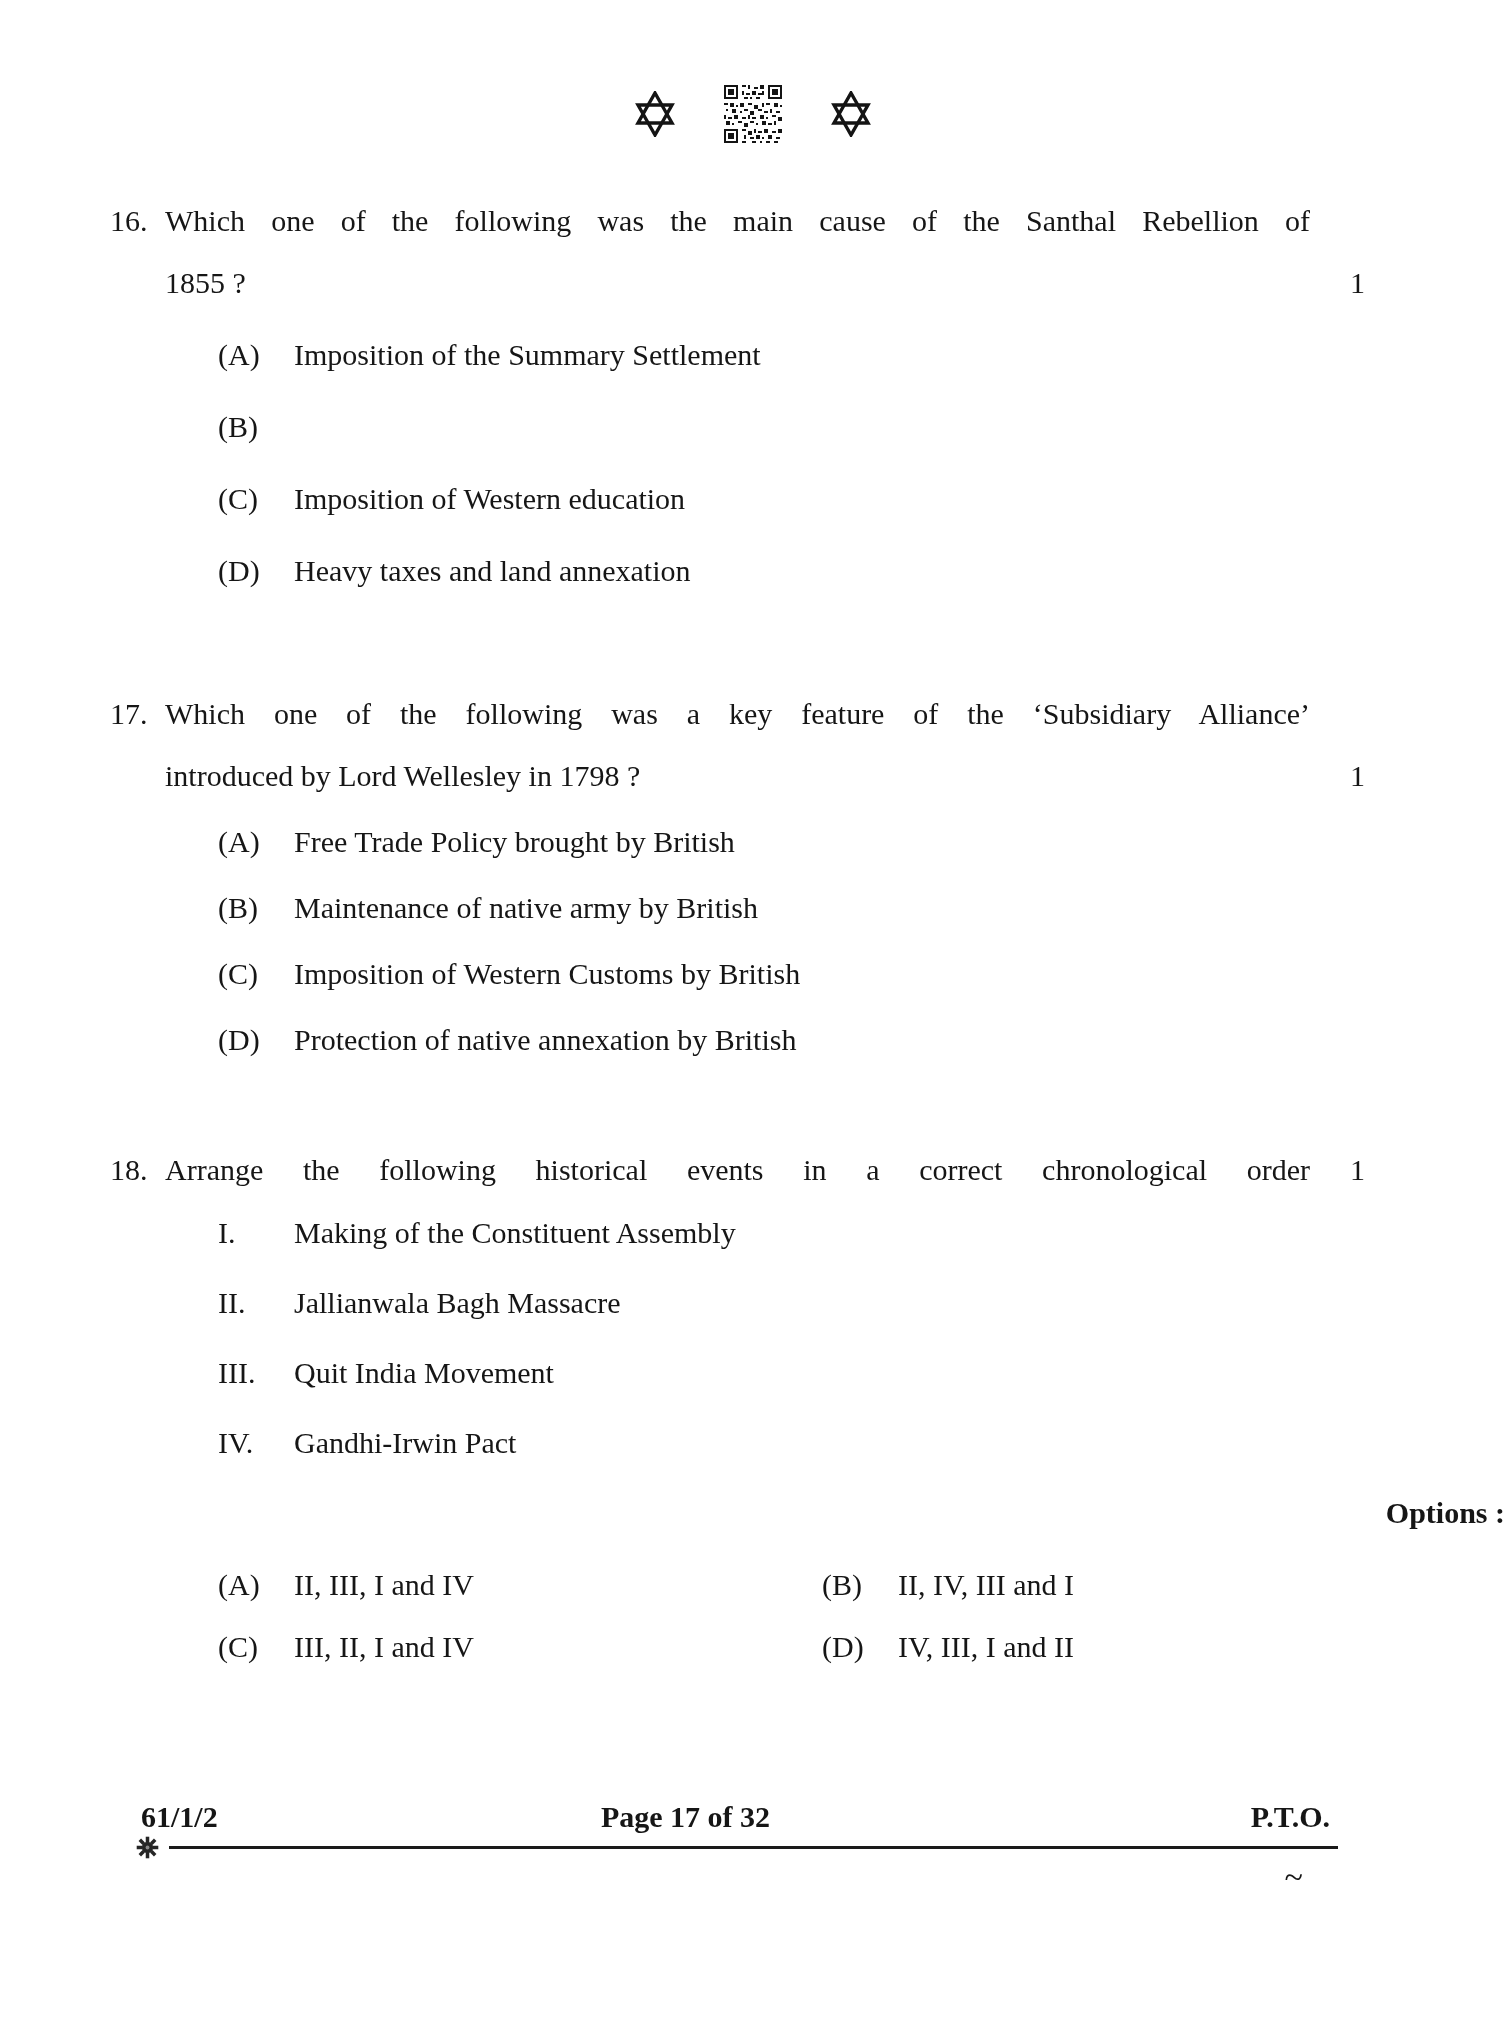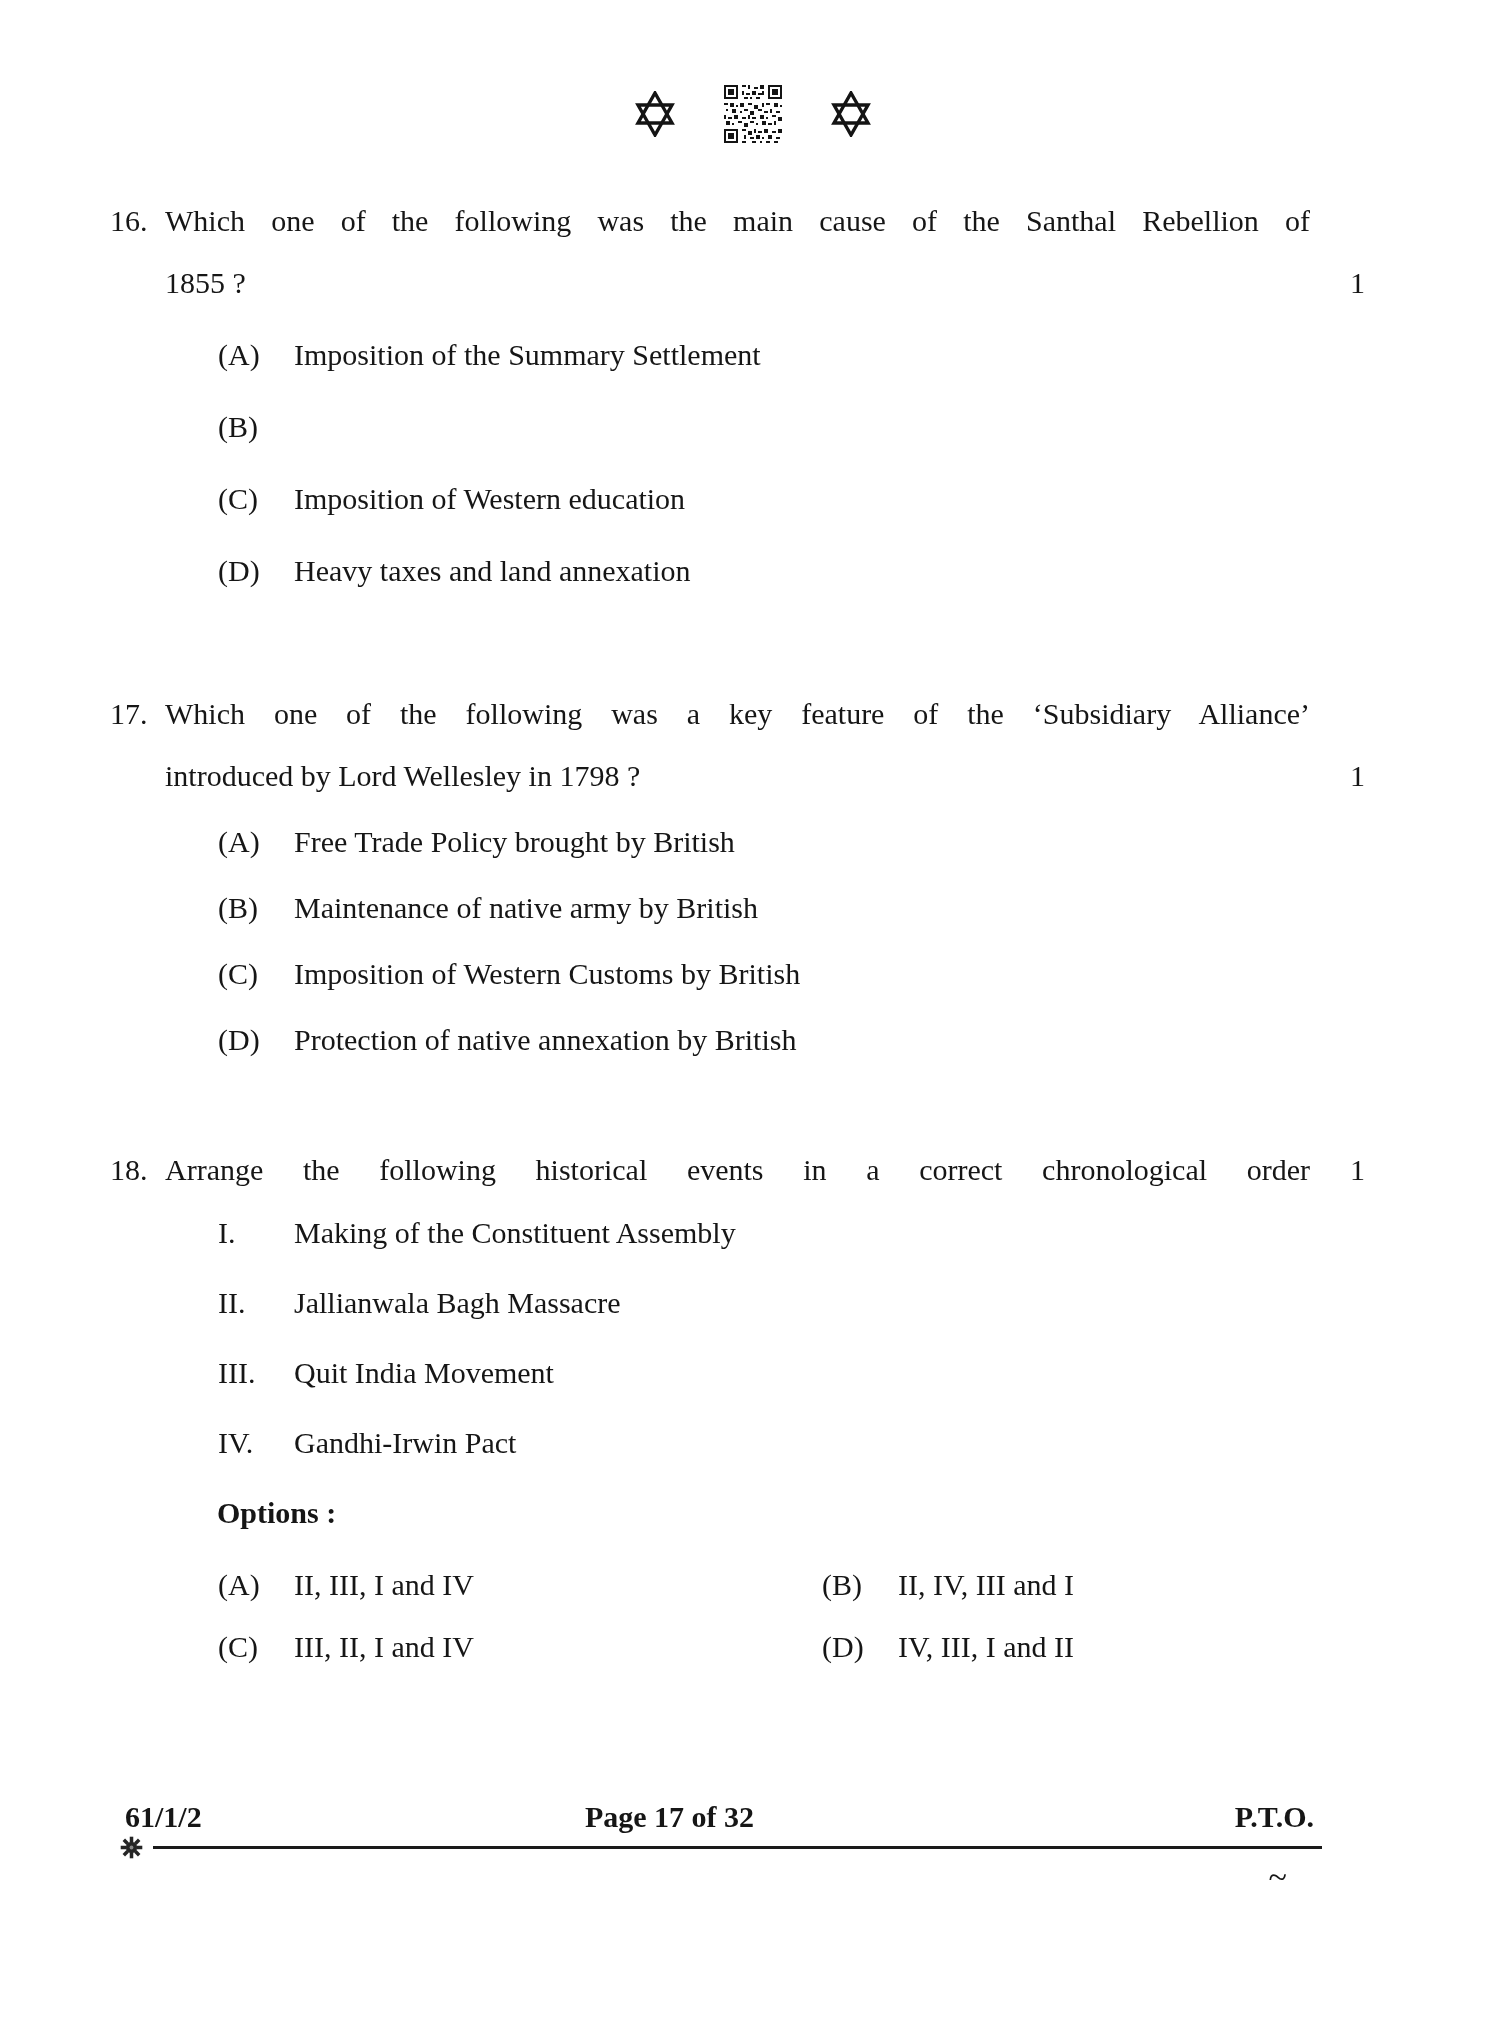--- a/index.html
+++ b/index.html
@@ -19,31 +19,31 @@
   .qhead{position:relative;}
   .qnum{position:absolute;left:110px;top:0;}
   .qbody{margin-left:165px;width:1145px;}
   .l1{text-align:justify;text-align-last:justify;}
   .l2{margin-top:28px;}
   .marks{position:absolute;right:140px;bottom:0;}
   .opt{margin-left:218px;margin-top:38px;display:flex;}
   .opt.tight{margin-top:32px;}
   .optlabel{width:76px;flex:0 0 76px;}
   .listitem{margin-left:218px;margin-top:36px;display:flex;}
-  .options-heading{margin-left:217px;margin-top:36px;font-weight:bold;}
+  .options-heading{margin-left:217px;margin-top:36px;font-weight:bold;text-align:right;}
   .optgrid-row{margin-left:218px;display:flex;}
   .optgrid-row.first{margin-top:38px;}
   .optgrid-row.second{margin-top:28px;}
   .cell{display:flex;width:604px;flex:0 0 604px;}
   .cell.right{width:auto;flex:0 0 auto;}
   .mt-q17{margin-top:109px;}
   .mt-q18{margin-top:96px;}
   .mt-first{margin-top:60px;}
   .mt-list-first{margin-top:29px;}
-  .footer{position:absolute;left:0;top:1800px;width:1339px;}
+  .footer{position:absolute;left:16px;top:1800px;width:1339px;}
   .footer-textrow{position:relative;height:34px;font-weight:bold;}
   .paper-code{position:absolute;left:125px;top:0;}
   .page-number{position:absolute;left:0;width:100%;text-align:center;top:0;}
   .pto{position:absolute;right:25px;top:0;}
   .footer-rulerow{position:relative;height:30px;}
   .rule{position:absolute;left:153px;right:17px;top:12px;height:3px;background:#1a1a1a;}
   .flower{position:absolute;left:118px;top:0px;}
   .tilde{position:absolute;right:52px;top:60px;font-size:34px;}
   .icon-svg{display:block;}
 </style>

